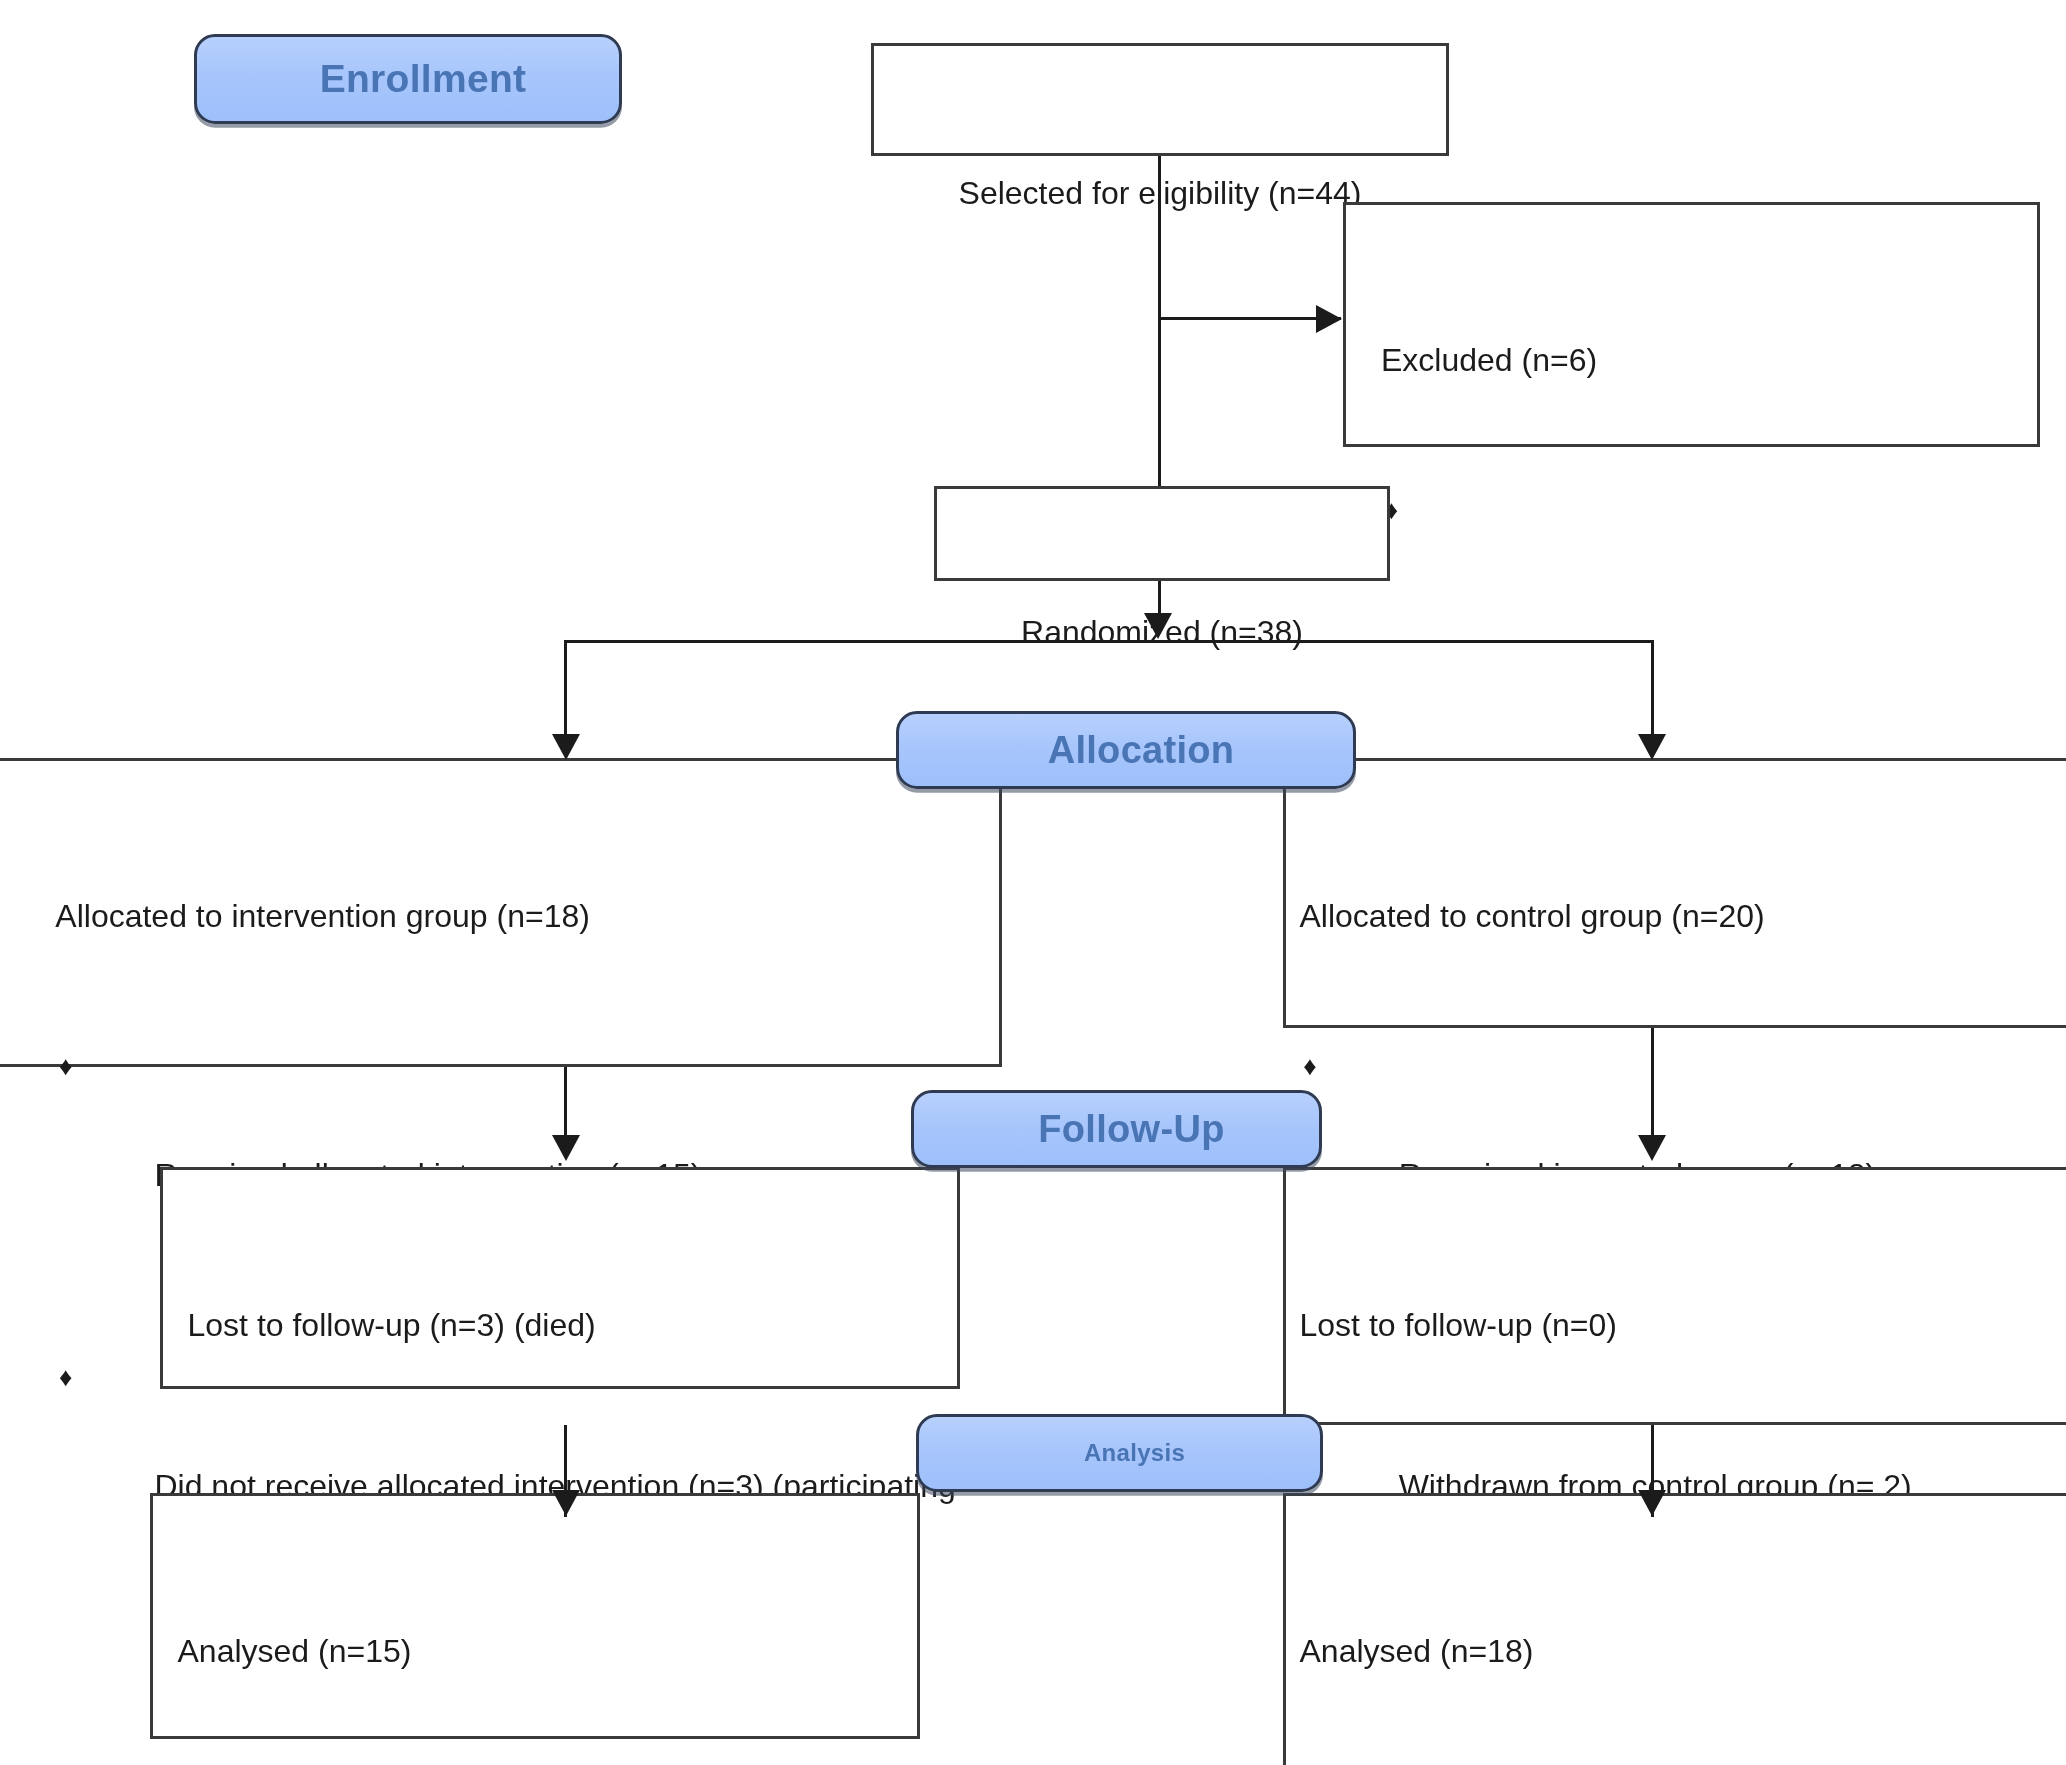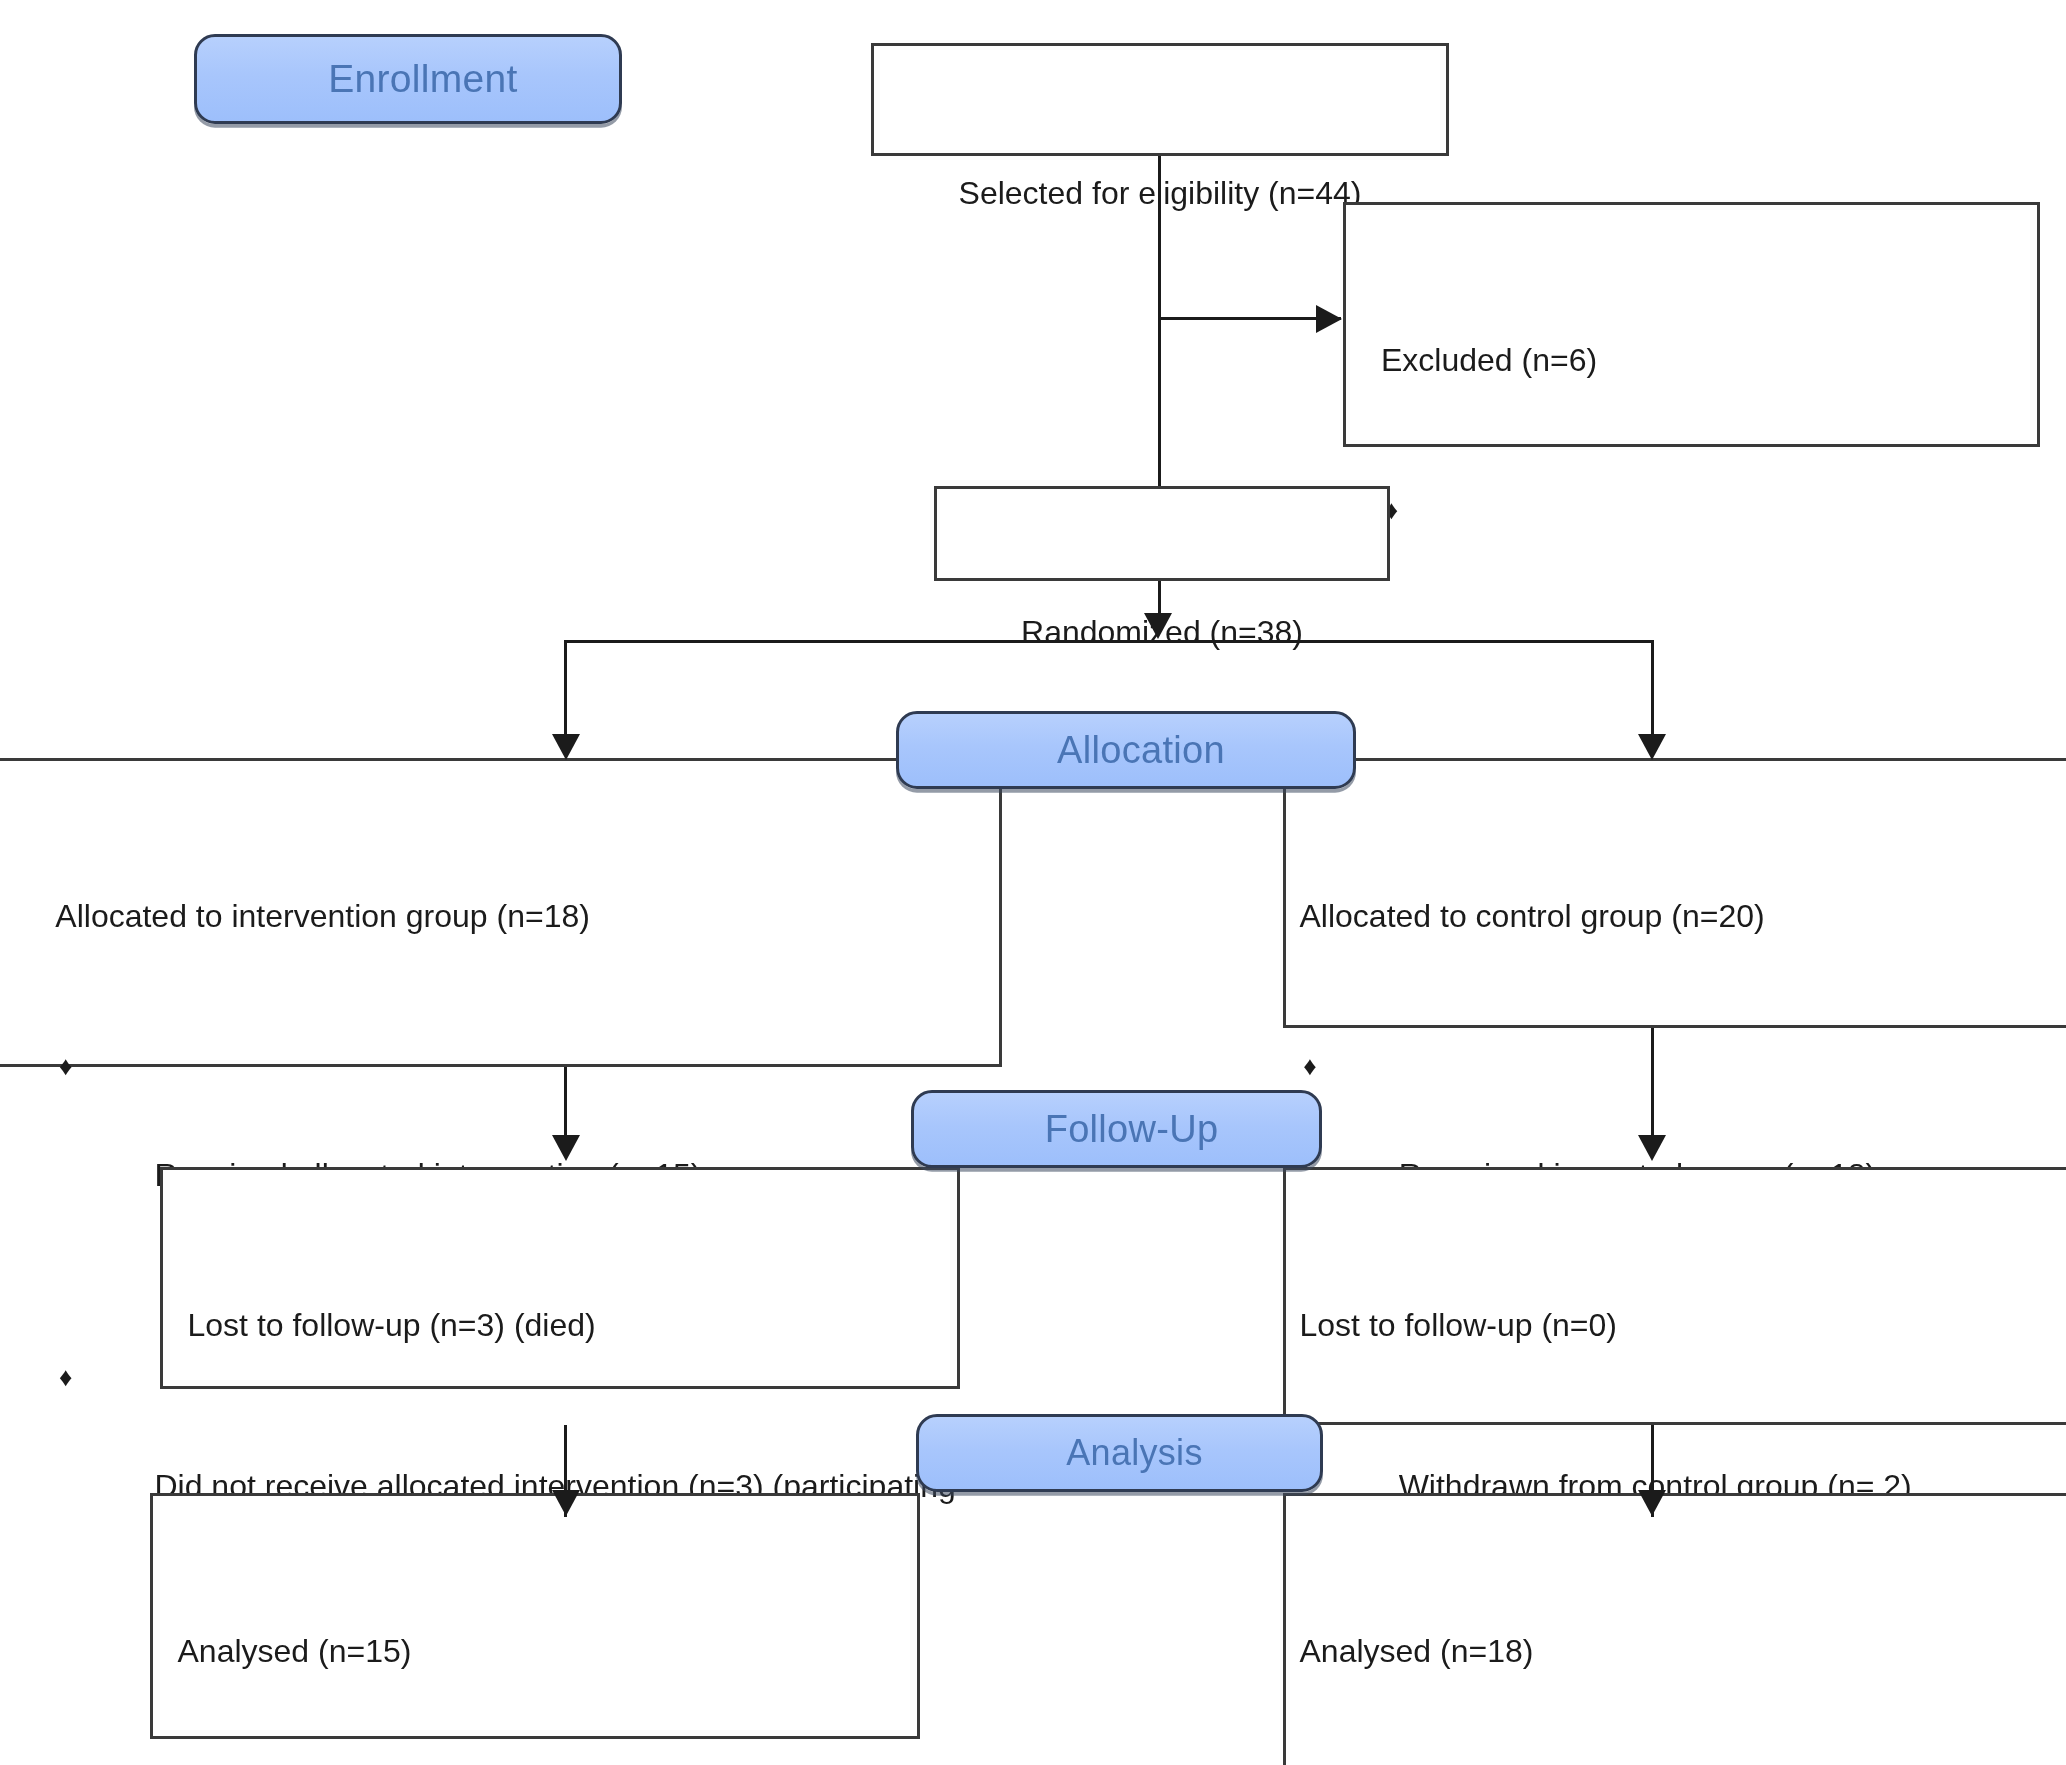--- a/index.html
+++ b/index.html
@@ -23,21 +23,21 @@
     background: linear-gradient(to bottom, #b7d0fd 0%, #a8c6fc 45%, #9dbffb 100%);
     border: 3.7px solid #2f3b52;
     border-radius: 21px;
     box-shadow: 0 3.7px 0 rgba(60,72,95,0.55);
     display: flex;
     align-items: center;
     justify-content: center;
     z-index: 40;
   }
   .stage-badge span {
-    font-weight: normal;
+    font-weight: bold;
     color: #4a75b5;
     letter-spacing: 0.3px;
     white-space: nowrap;
     margin-left: 30px;
   }
 
   
   .node-box {
     position: absolute;
     box-sizing: border-box;
@@ -207,21 +207,21 @@
     </div>
   </div>
 
   <div class="vline" style="left:564px; top:1425px; height:92px;"></div>
   <div class="arrow-down" style="left:552px; top:1490px;"></div>
 
   <div class="vline" style="left:1651px; top:1425px; height:92px;"></div>
   <div class="arrow-down" style="left:1638px; top:1490px;"></div>
 
   <div class="stage-badge" style="left:916px; top:1414px; width:407px; height:78px;">
-    <span style="font-size:36px;">Analysis</span>
+    <span style="font-size:24px;">Analysis</span>
   </div>
 
   <div class="node-box" style="left:150px; top:1493px; width:770px; height:246px;">
     <div class="box-text" style="left:24.5px; right:12.2px; top:26px; font-size:32px;">
       <span class="box-line">Analysed (n=15)</span>
     </div>
   </div>
 
   <div class="node-box" style="left:1283px; top:1493px; width:787px; height:277px;">
     <div class="box-text" style="left:13.5px; right:8.6px; top:26px; font-size:32px;">

